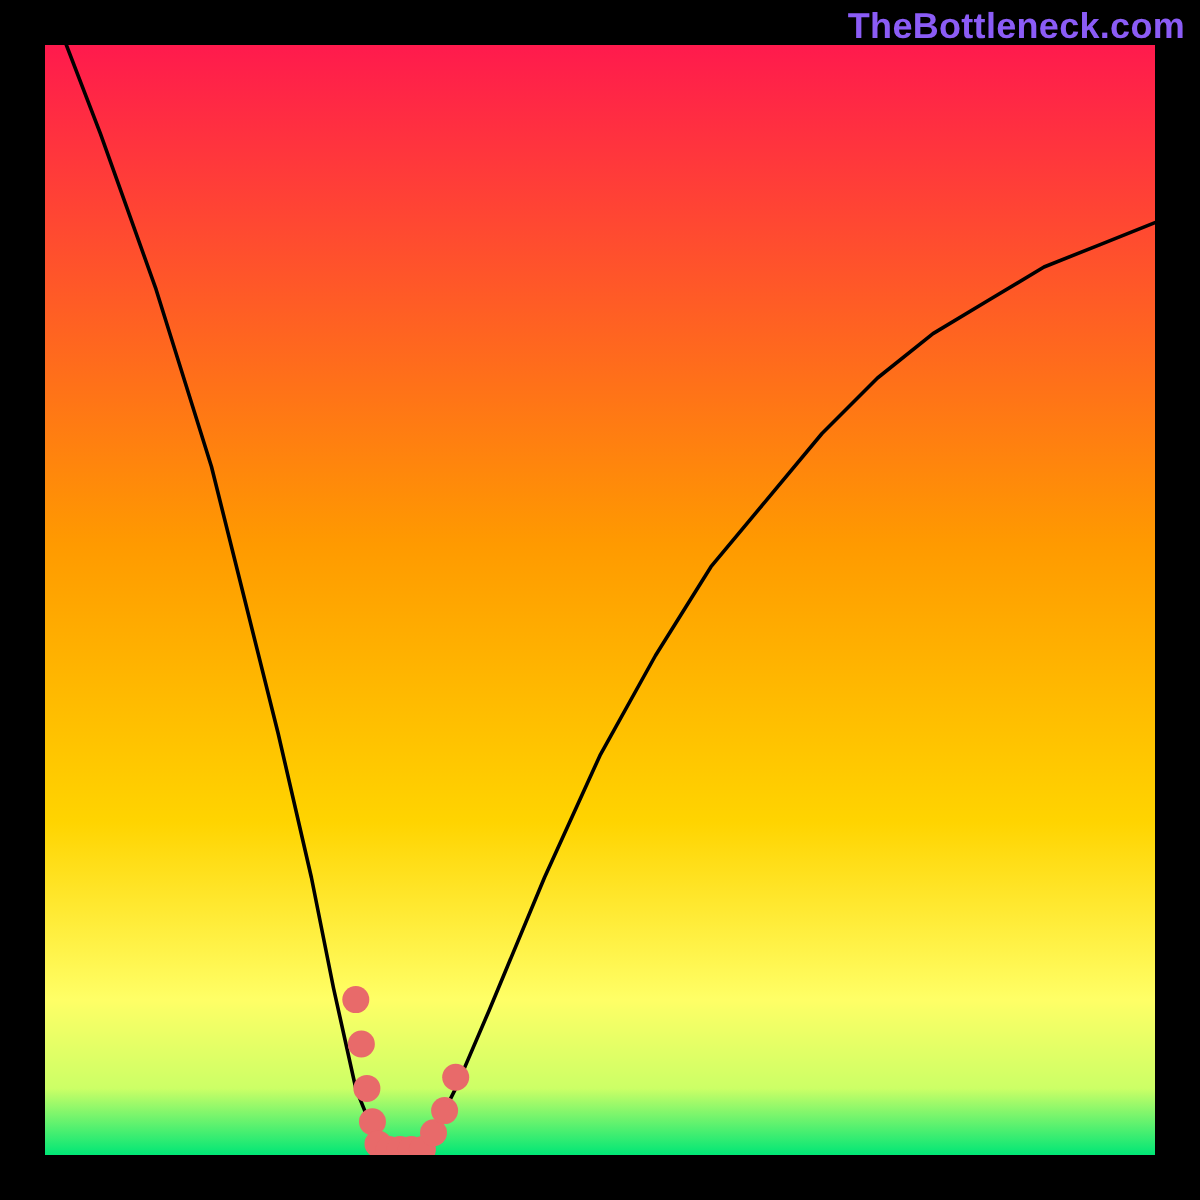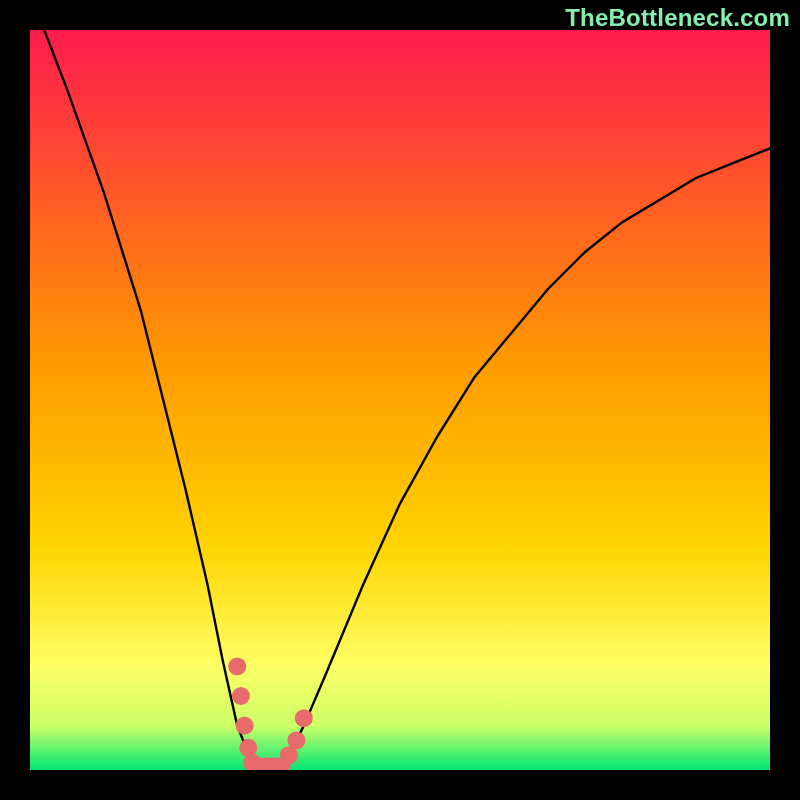--- a/index.html
+++ b/index.html
@@ -23,21 +23,21 @@
     height: 740px;
     overflow: hidden;
   }
   .watermark {
     position: absolute;
     top: 4px;
     right: 10px;
     font-family: Arial, Helvetica, sans-serif;
     font-size: 24px;
     font-weight: 600;
-    color: #86efac;
+    color: #8b5cf6;
     letter-spacing: 0.2px;
     user-select: none;
     text-align: center;
   }
   svg { display: block; }
 </style>
 </head>
 <body>
 
 <div class="frame">

